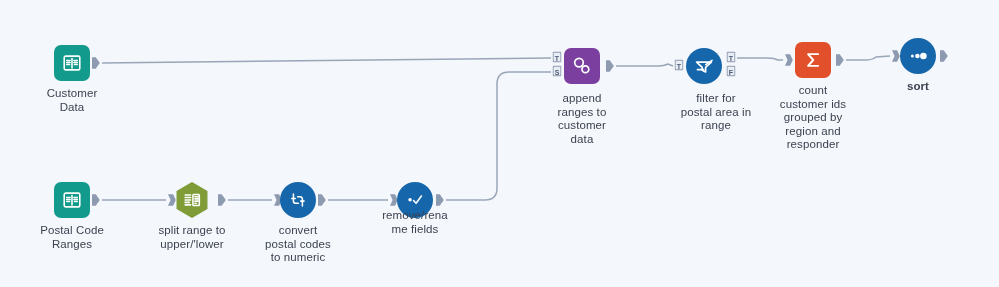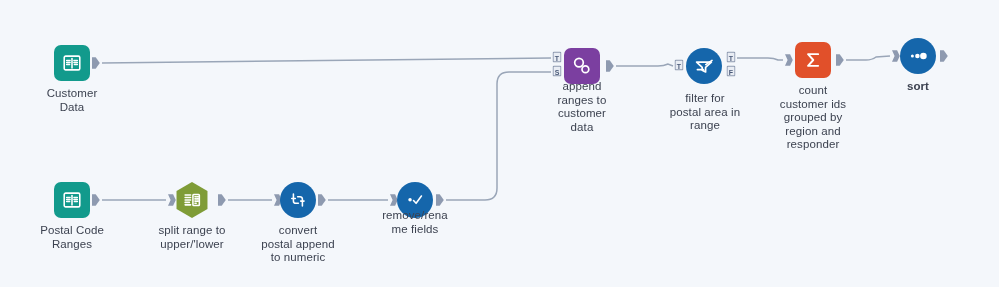--- a/index.html
+++ b/index.html
@@ -207,54 +207,54 @@
       </div>
       <div class="node" style="left: 298px; top: 200px;">
         <div class="ibody shape-circle" style="background: rgb(21, 102, 171);">
           <svg width="22" height="22" viewBox="0 0 24 24">
             <path d="M7 5.5 V13 a2.6 2.6 0 0 0 2.6 2.6 h2.8" stroke="#ffffff" fill="none" stroke-width="1.7" stroke-linecap="round" stroke-linejoin="round"></path>
             <path d="M16.8 18.5 V11 a2.6 2.6 0 0 0 -2.6 -2.6 h-2.6" stroke="#ffffff" fill="none" stroke-width="1.7" stroke-linecap="round" stroke-linejoin="round"></path>
             <path d="M5.2 10.4 H9.1 M14.9 13.2 H18.6" stroke="#ffffff" fill="none" stroke-width="1.7" stroke-linecap="round" stroke-linejoin="round"></path>
           </svg>
         </div>
         <div class="label" style="left: 0px; top: 24px; width: 150px; margin-left: -75px; transform: none; color: rgb(60, 66, 80);">convert
-postal append
+postal codes
 to numeric</div>
       </div>
       <div class="node" style="left: 415px; top: 200px;">
         <div class="ibody shape-circle" style="background: rgb(21, 102, 171);">
           <svg width="22" height="22" viewBox="0 0 24 24">
             <circle cx="6.6" cy="11.6" r="1.9" fill="#ffffff" stroke="none"></circle>
             <path d="M10.4 12.6 L13.2 15.6 L19 7.6" stroke="#ffffff" fill="none" stroke-width="1.7" stroke-linecap="round" stroke-linejoin="round"></path>
           </svg>
         </div>
         <div class="label" style="left: 0px; top: 9px; width: 150px; margin-left: -75px; transform: none; color: rgb(60, 66, 80);">remove/rena
 me fields</div>
       </div>
       <div class="node" style="left: 582px; top: 66px;">
         <div class="ibody shape-rounded" style="background: rgb(123, 63, 160);">
           <svg width="24" height="24" viewBox="0 0 24 24">
             <circle cx="9" cy="8.6" r="4.3" stroke="#ffffff" fill="none" stroke-width="1.7" stroke-linecap="round" stroke-linejoin="round"></circle>
             <circle cx="15.4" cy="15.2" r="3.4" stroke="#ffffff" fill="none" stroke-width="1.7" stroke-linecap="round" stroke-linejoin="round"></circle>
           </svg>
         </div>
-        <div class="label" style="left: 0px; top: 14px; width: 150px; margin-left: -75px; transform: none; color: rgb(60, 66, 80);">append
+        <div class="label" style="left: 0px; top: 26px; width: 150px; margin-left: -75px; transform: none; color: rgb(60, 66, 80);">append
 ranges to
 customer
 data</div>
       </div>
       <div class="node" style="left: 704px; top: 66px;">
         <div class="ibody shape-circle" style="background: rgb(21, 102, 171);">
           <svg width="24" height="24" viewBox="0 0 24 24">
             <path d="M4.6 8.2 H19.4 L13.6 13.4 V18 L10.2 16.2 V13.4 Z" stroke="#ffffff" fill="none" stroke-width="1.7" stroke-linecap="round" stroke-linejoin="round"></path>
             <path d="M5.4 15.6 H11.4" stroke="#ffffff" fill="none" stroke-width="1.7" stroke-linecap="round" stroke-linejoin="round"></path>
             <path d="M13.8 10.6 L20 6.4" stroke="#ffffff" fill="none" stroke-width="1.7" stroke-linecap="round" stroke-linejoin="round"></path>
           </svg>
         </div>
-        <div class="label" style="left: 1px; top: 26px; width: 150px; margin-left: -75px; transform: none; color: rgb(60, 66, 80);">filter for
+        <div class="label" style="left: 12px; top: 26px; width: 150px; margin-left: -75px; transform: none; color: rgb(60, 66, 80);">filter for
 postal area in
 range</div>
       </div>
       <div class="node" style="left: 813px; top: 60px;">
         <div class="ibody shape-rounded" style="background: rgb(225, 80, 42);">
           <svg width="22" height="22" viewBox="0 0 24 24">
             <path d="M17.6 5.6 H6.6 L12.3 12 L6.6 18.4 H17.6" stroke="#ffffff" fill="none" stroke-width="2.1" stroke-linecap="round" stroke-linejoin="round"></path>
           </svg>
         </div>
         <div class="label" style="left: 0px; top: 24px; width: 150px; margin-left: -75px; transform: none; color: rgb(60, 66, 80);">count

